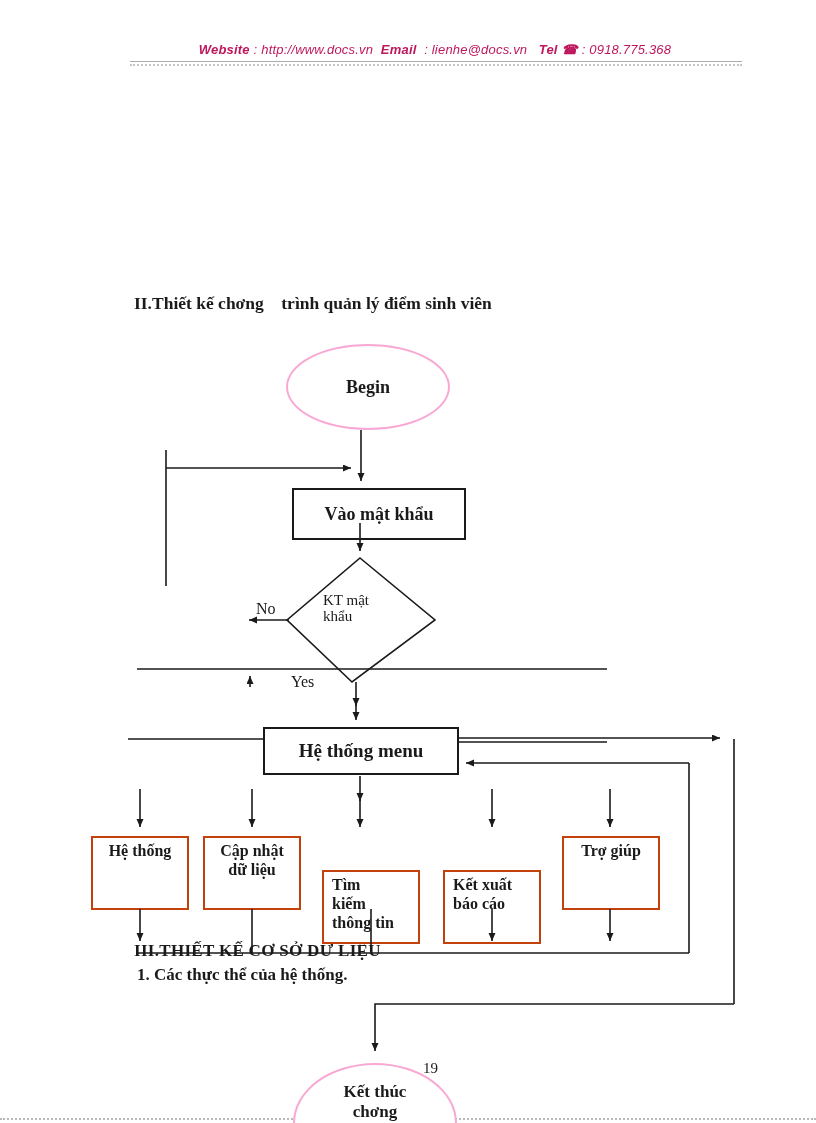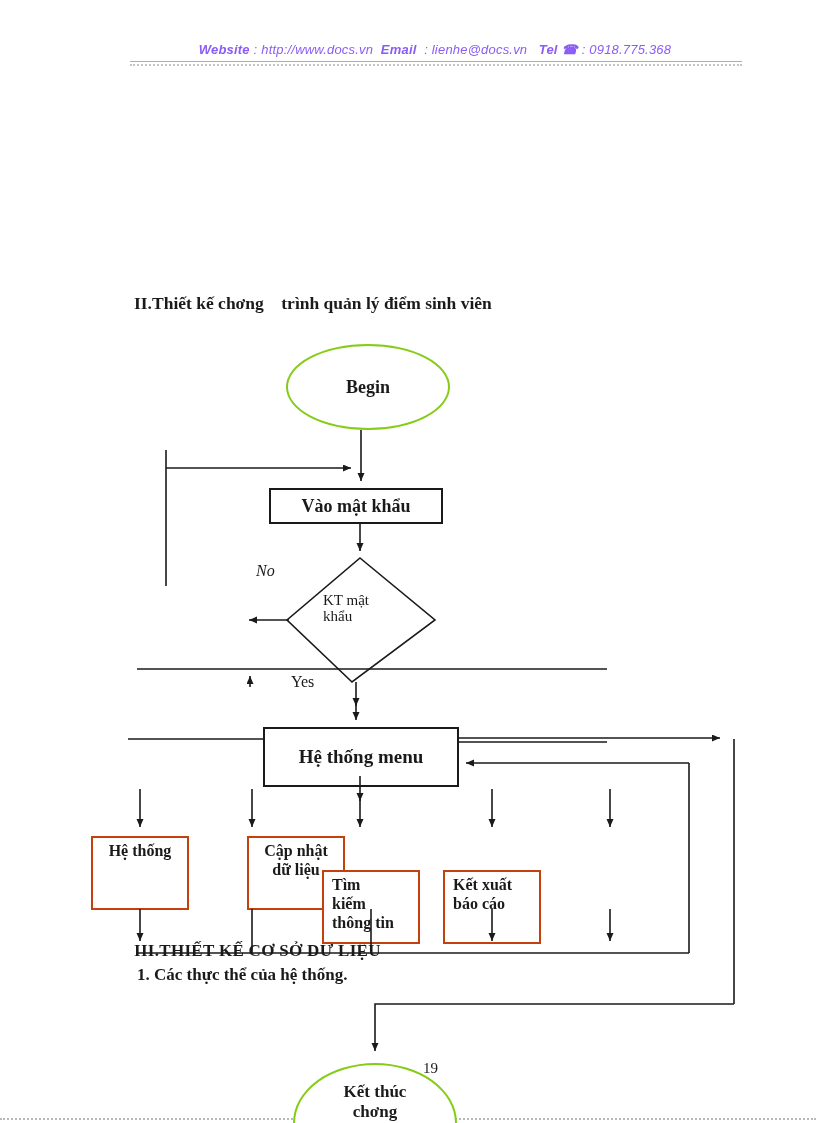--- a/index.html
+++ b/index.html
@@ -5,52 +5,52 @@
   html,body{margin:0;padding:0;background:#ffffff;}
   #page{
     position:relative;width:816px;height:1123px;background:#ffffff;
     overflow:hidden;font-family:"Liberation Serif",serif;color:#1a1a1a;
   }
   .abs{position:absolute;}
   
   .hdr{
     top:42px;left:128px;width:614px;text-align:center;
     font-family:"Liberation Sans",sans-serif;font-style:italic;
-    font-size:13px;color:#8b5cf6;letter-spacing:.2px;white-space:pre;
+    font-size:13px;color:#be185d;letter-spacing:.2px;white-space:pre;
   }
   .hdr b{font-weight:bold;}
   .rule-solid{top:61px;left:130px;width:612px;border-top:1.5px solid #aeaeae;height:0;}
   .rule-dotted{top:64px;left:130px;width:612px;border-top:2px dotted #c4c4c4;height:0;}
   
   .doc-title{top:293px;left:134px;font-size:17.5px;font-weight:bold;white-space:pre;}
   .h-db{top:941px;left:134px;font-size:17px;font-weight:bold;letter-spacing:.3px;}
   .h-ent{top:965px;left:137px;font-size:17px;font-weight:bold;}
   .pagenum{top:1060px;left:423px;font-size:15px;}
   
   .fbox{
     border:2px solid #1a1a1a;background:#fff;box-sizing:border-box;
     font-weight:bold;display:flex;align-items:center;justify-content:center;
   }
-  .terminator{border:2px solid #84cc16;background:#fff;border-radius:50%;box-sizing:border-box;}
+  .terminator{border:2px solid #f9a8d4;background:#fff;border-radius:50%;box-sizing:border-box;}
   .begin{top:344px;left:286px;width:164px;height:86px;font-size:18px;font-weight:bold;
          display:flex;align-items:center;justify-content:center;}
-  .pass{top:488px;left:269px;width:174px;height:36px;font-size:18px;}
+  .pass{top:488px;left:292px;width:174px;height:52px;font-size:18px;}
   .notice{top:601px;left:99px;width:143px;height:48px;font-size:18px;}
-  .menu{top:727px;left:263px;width:196px;height:60px;font-size:19px;}
+  .menu{top:727px;left:263px;width:196px;height:48px;font-size:19px;}
   .decision-label{top:592px;left:323px;font-size:15px;font-weight:normal;line-height:16px;}
   .lbl{font-size:16px;}
-  .no{top:562px;left:256px;font-style:italic;}
+  .no{top:600px;left:256px;}
   .yes{top:673px;left:291px;}
   .module{
     top:836px;width:98px;height:74px;border:2px solid #c2410c;background:#fff;
     box-sizing:border-box;font-weight:bold;font-size:16px;line-height:19px;
     text-align:center;padding-top:3px;
   }
   .module.left{text-align:left;padding-left:8px;margin-top:34px;}
-  .m1{left:91px;} .m2{left:203px;margin-left:44px;} .m3{left:322px;} .m4{left:443px;} .m5{left:562px;}
+  .m1{left:91px;} .m2{left:203px;} .m3{left:322px;} .m4{left:443px;} .m5{left:562px;}
   .module span{display:block;}
   .endell{
     top:1063px;left:293px;width:164px;height:120px;text-align:center;
     font-size:17px;font-weight:bold;line-height:19.5px;padding-top:17px;box-sizing:border-box;
   }
   .endell span{display:block;}
   .footer-dotted{top:1118px;left:0;width:816px;border-top:2px dotted #b8b8b8;height:0;}
   
   #wires{position:absolute;top:0;left:0;pointer-events:none;}
   #wires line, #wires polyline, #wires polygon{
@@ -103,20 +103,23 @@
   </div>
   <div class="abs module left m3">
     <span>Tìm</span>
     <span>kiếm</span>
     <span>thông tin</span>
   </div>
   <div class="abs module left m4">
     <span>Kết xuất</span>
     <span>báo cáo</span>
   </div>
+  <div class="abs module m5">
+    <span>Trợ giúp</span>
+  </div>
 
   <div class="abs pagenum">19</div>
 
   <div class="abs terminator endell">
     <span>Kết thúc</span>
     <span>chơng</span>
     <span>trình</span>
   </div>
 
   <svg id="wires" width="816" height="1123" viewBox="0 0 816 1123">

